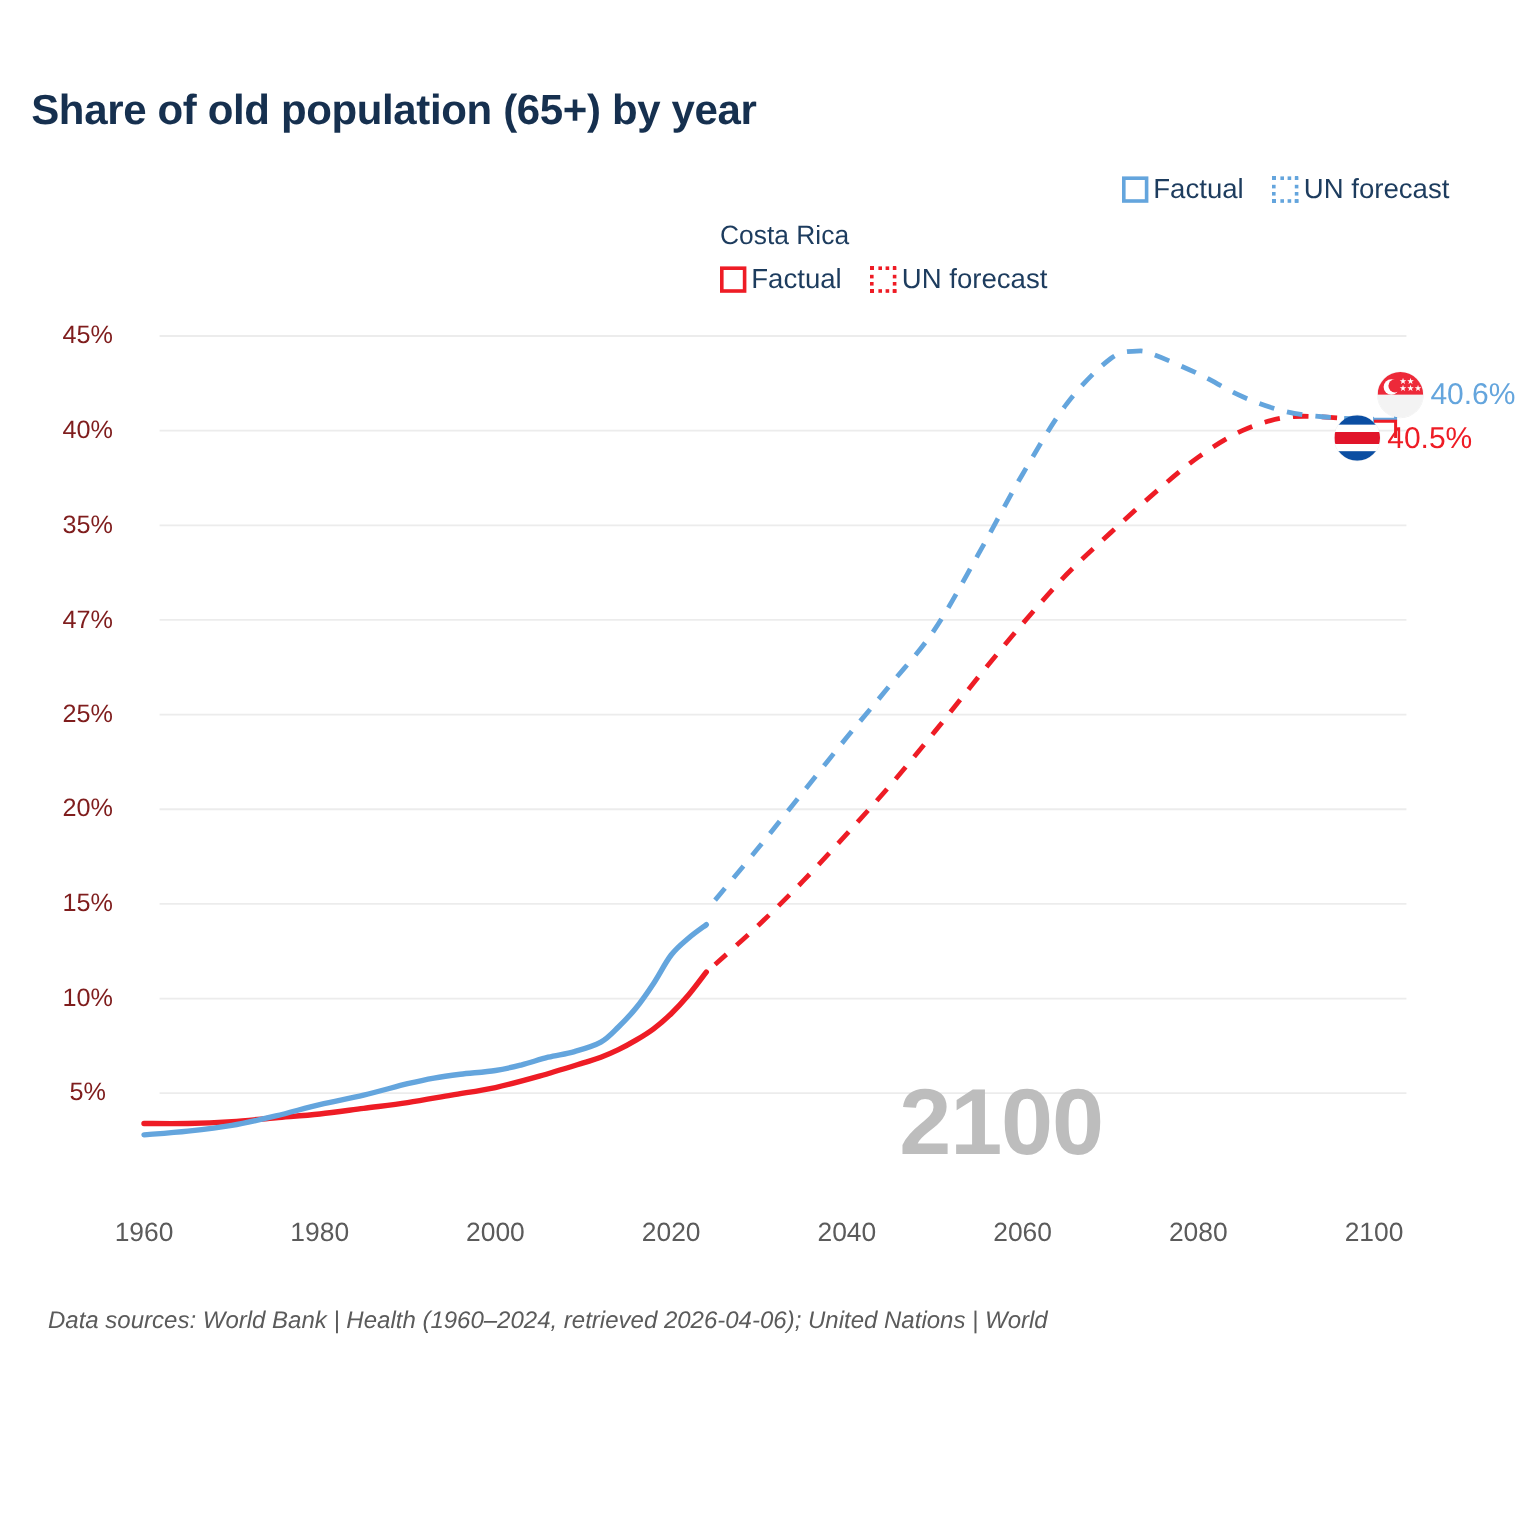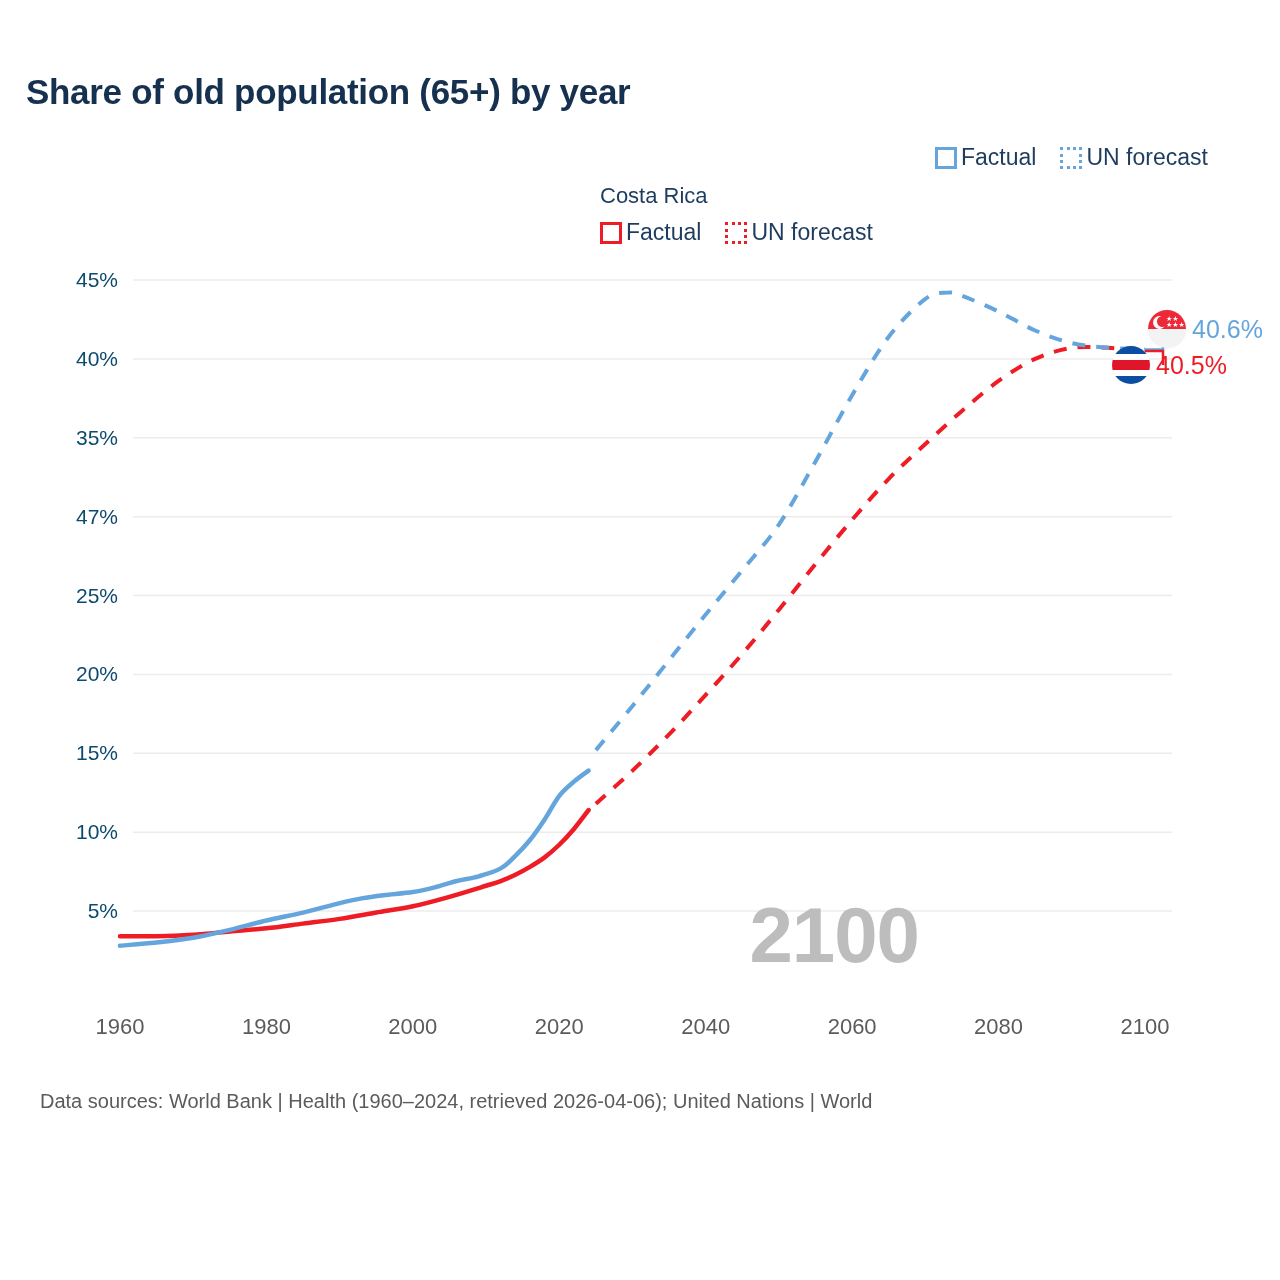--- a/index.html
+++ b/index.html
@@ -61,23 +61,23 @@
   .plot{
     position:absolute;
     left:0;top:0;
     width:1280px;height:1280px;
     pointer-events:none;
   }
   .ytick{
     position:absolute;
     right:0;
     width:90px;
-    text-align:right;
+    text-align:center;
     font-size:21px;
-    color:#0c4a6e;
+    color:#7f1d1d;
     transform:translateY(-50%);
   }
   .ytick-wrap{position:absolute;left:28px;width:90px;}
   .xtick{
     position:absolute;
     top:1014px;
     font-size:22px;
     color:#5b5b5b;
     transform:translateX(-50%);
     white-space:nowrap;
@@ -135,21 +135,21 @@
 
   
   .footer{
     position:absolute;
     left:40px;top:1085px;
     width:1140px;
     font-size:20px;
     line-height:33px;
     color:#5b5b5b;
   }
-  .footer div{white-space:nowrap;}
+  .footer div{white-space:nowrap;font-style:italic;}
 </style>
 </head>
 <body>
 
 <div class="page">
 
   <div class="title">Share of old population (65+) by year</div>
 
   <div class="legend">
 

